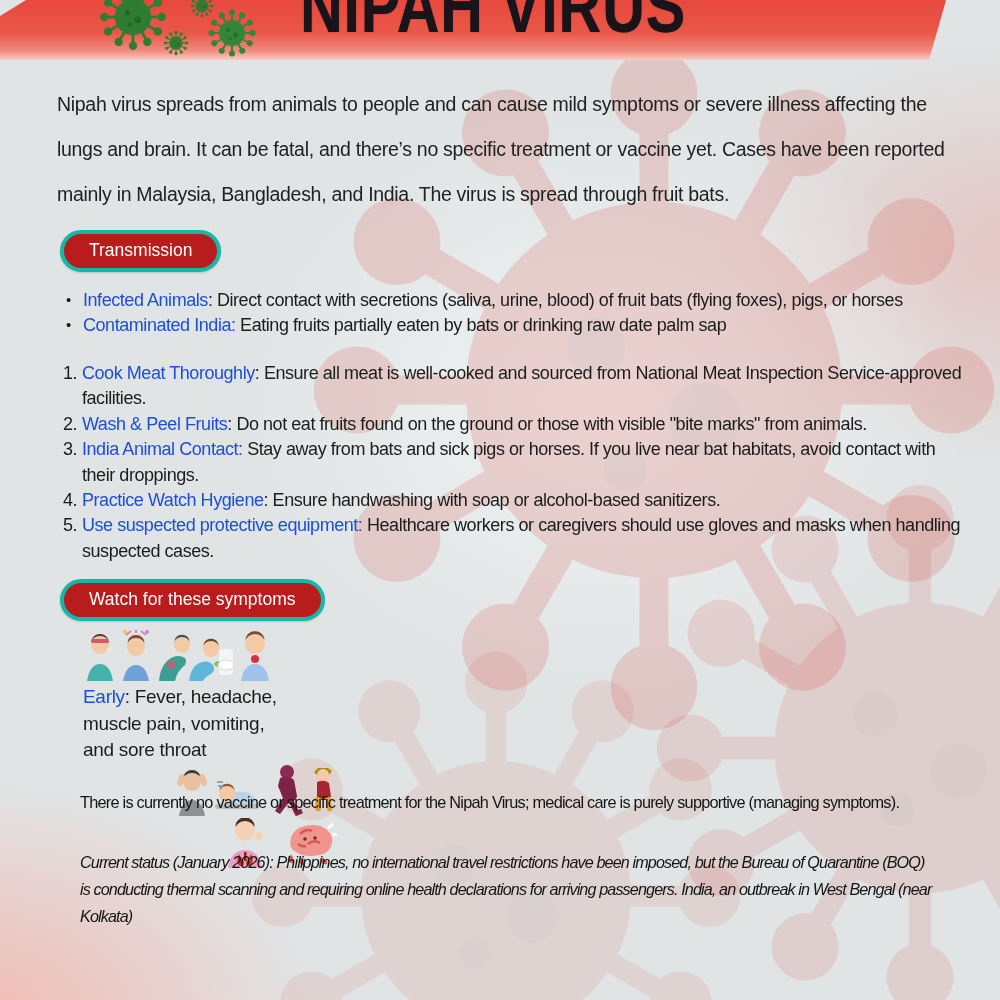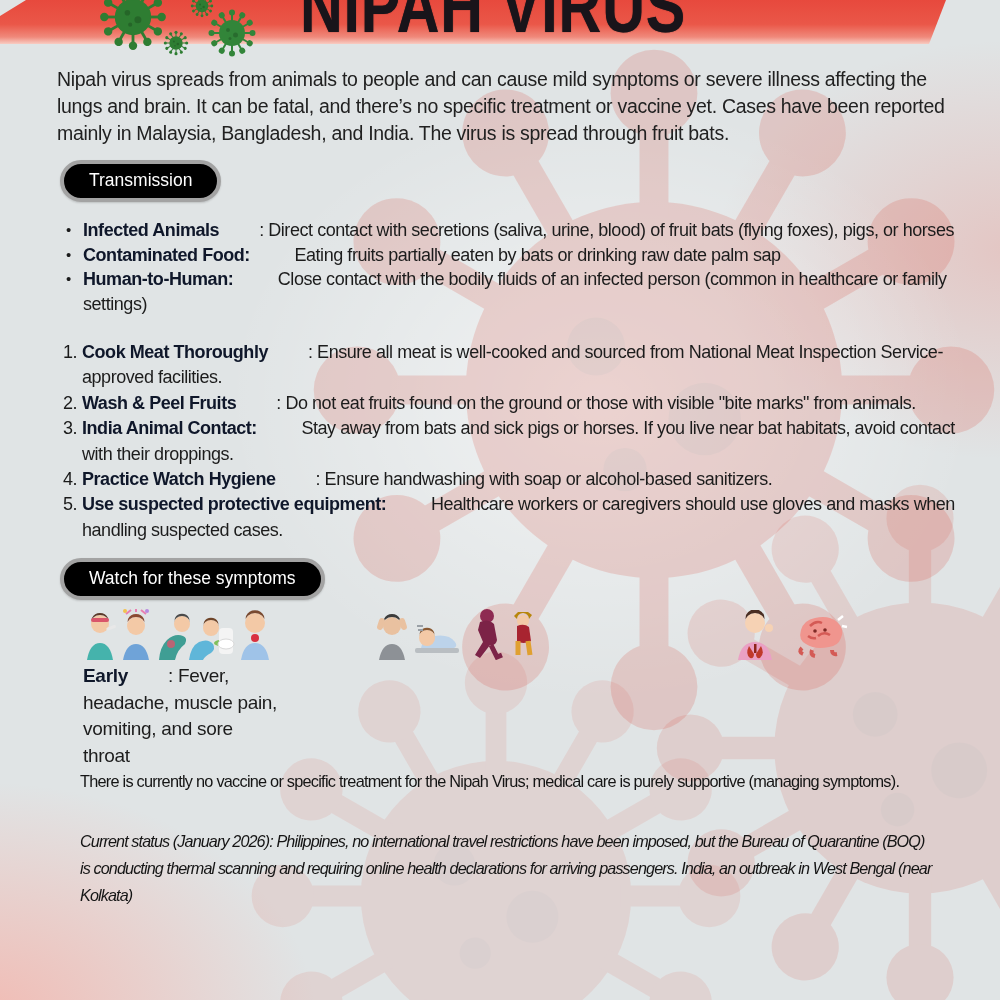--- a/index.html
+++ b/index.html
@@ -17,70 +17,70 @@
       radial-gradient(520px 420px at 60% 40%, rgba(255,255,255,.55), rgba(255,255,255,0) 72%),
       radial-gradient(420px 300px at 101% 25%, rgba(236,120,108,.28), rgba(236,120,108,0) 70%),
       #e0e4e5;
   }
   .watermark{position:absolute;z-index:0;pointer-events:none;}
   .w1{left:292px;top:28px;width:724px;height:724px;color:#d85548;opacity:.20;}
   .w2{left:640px;top:468px;width:560px;height:560px;color:#d85548;opacity:.15;}
   .w3{left:236px;top:636px;width:520px;height:520px;color:#dd6458;opacity:.13;}
   
   .banner{
-    position:relative;z-index:1;height:44px;
+    position:relative;z-index:1;height:60px;
     background:linear-gradient(180deg,#e7493d 0%,#ea5748 55%,#f0897b 84%,#f8ccc2 100%);
     clip-path:polygon(26px 0,946px 0,929px 100%,0 100%,0 16px);
     overflow:hidden;
   }
   .banner h1{
     position:absolute;left:493px;top:-30px;margin:0;
     font-size:74px;line-height:74px;font-weight:800;letter-spacing:1px;
     color:#19141a;white-space:nowrap;
     transform:translateX(-50%) scaleX(.8);transform-origin:center top;
     text-shadow:0 0 1px #2a1d1d;
   }
   .gvirus{position:absolute;z-index:2;}
   .gv1{left:98px;top:-18px;width:70px;height:70px;color:#2e7d32;}
   .gv2{left:190px;top:-6px;width:24px;height:24px;color:#2e7d32;}
   .gv3{left:207px;top:8px;width:50px;height:50px;color:#328539;}
   .gv4{left:163px;top:30px;width:26px;height:26px;color:#2e7d32;}
   
   .content{position:relative;z-index:3;}
   .intro{
     margin:22px 0 0 57px;width:910px;
-    font-size:19.5px;line-height:27px;letter-spacing:-0.3px;color:#212121;
+    font-size:19.5px;line-height:45px;letter-spacing:-0.3px;color:#212121;
   }
   .pill-row{margin-left:60px;}
   .pill{
-    display:inline-block;background:#000000;color:#fff;
-    border:4px solid #a3a3a3;border-radius:999px;
+    display:inline-block;background:#b91c1c;color:#fff;
+    border:4px solid #14b8a6;border-radius:999px;
     padding:6px 25px 8px 25px;font-size:17.5px;line-height:20px;
     box-shadow:0 1px 2px rgba(0,0,0,.15);
   }
   .row-transmission{margin-top:13px;}
   .row-safety{margin-top:23px;}
   .row-symptoms{margin-top:15px;}
   .row-treatment{margin-top:0px;}
   ul.bullets,ol.measures{
     margin:16px 0 0 63px;padding:0;width:905px;
     font-size:18px;line-height:24.5px;letter-spacing:-0.45px;
     list-style:none;
   }
   ul.bullets li{position:relative;padding-left:20px;}
   ul.bullets li::before{content:"\2022";position:absolute;left:3px;font-size:15px;}
   ol.measures{counter-reset:m;line-height:25.4px;margin-top:24px;}
   ol.measures li{position:relative;padding-left:19px;counter-increment:m;}
   ol.measures li::before{content:counter(m) ".";position:absolute;left:0;}
-  .term{font-weight:700;color:#0f172a;}
-  .desc{color:#1c1c1c;padding-left:40px;}
+  .term{font-weight:400;color:#1d4ed8;}
+  .desc{color:#1c1c1c;}
   
   .symptoms-row{
     display:flex;align-items:flex-start;
-    margin:8px 0 0 83px;height:143px;overflow:visible;
+    margin:8px 0 0 83px;height:143px;overflow:visible;flex-direction:column;
   }
   .symptom-col{flex:none;}
   .col-early{width:200px;}
   .col-progressive{width:218px;margin-left:92px;}
   .col-severe{width:308px;margin-left:51px;}
   .icon-cluster{height:52px;display:flex;align-items:flex-end;}
   .col-severe .icon-cluster{margin-left:92px;}
   .symptom-text{margin:3px 0 0 0;font-size:19px;line-height:26.5px;letter-spacing:-0.3px;}
   
   .treatment-note{
@@ -193,23 +193,22 @@
 <div class="content">
   <p class="intro">Nipah virus spreads from animals to people and can cause mild symptoms or severe illness affecting the lungs and brain. It can be fatal, and there’s no specific treatment or vaccine yet. Cases have been reported mainly in Malaysia, Bangladesh, and India. The virus is spread through fruit bats.</p>
 
   <div class="pill-row row-transmission">
     <span class="pill">Transmission</span>
   </div>
 
   <ul class="bullets">
   <li><span class="term">Infected Animals</span><span class="desc">: Direct contact with secretions (saliva, urine, blood) of fruit bats (flying foxes), pigs, or horses</span></li>
 
-  <li><span class="term">Contaminated Food:</span><span class="desc"> Eating fruits partially eaten by bats or drinking raw date palm sap</span></li>
-
-  <li><span class="term">Human-to-Human:</span><span class="desc"> Close contact with the bodily fluids of an infected person (common in healthcare or family settings)</span></li>
+  <li><span class="term">Contaminated India:</span><span class="desc"> Eating fruits partially eaten by bats or drinking raw date palm sap</span></li>
+
 </ul>
 
 
   <ol class="measures">
   <li><span class="term">Cook Meat Thoroughly</span><span class="desc">: Ensure all meat is well-cooked and sourced from National Meat Inspection Service-approved facilities.</span></li>
 
   <li><span class="term">Wash &amp; Peel Fruits</span><span class="desc">: Do not eat fruits found on the ground or those with visible "bite marks" from animals.</span></li>
 
   <li><span class="term">India Animal Contact:</span><span class="desc"> Stay away from bats and sick pigs or horses. If you live near bat habitats, avoid contact with their droppings.</span></li>
 

